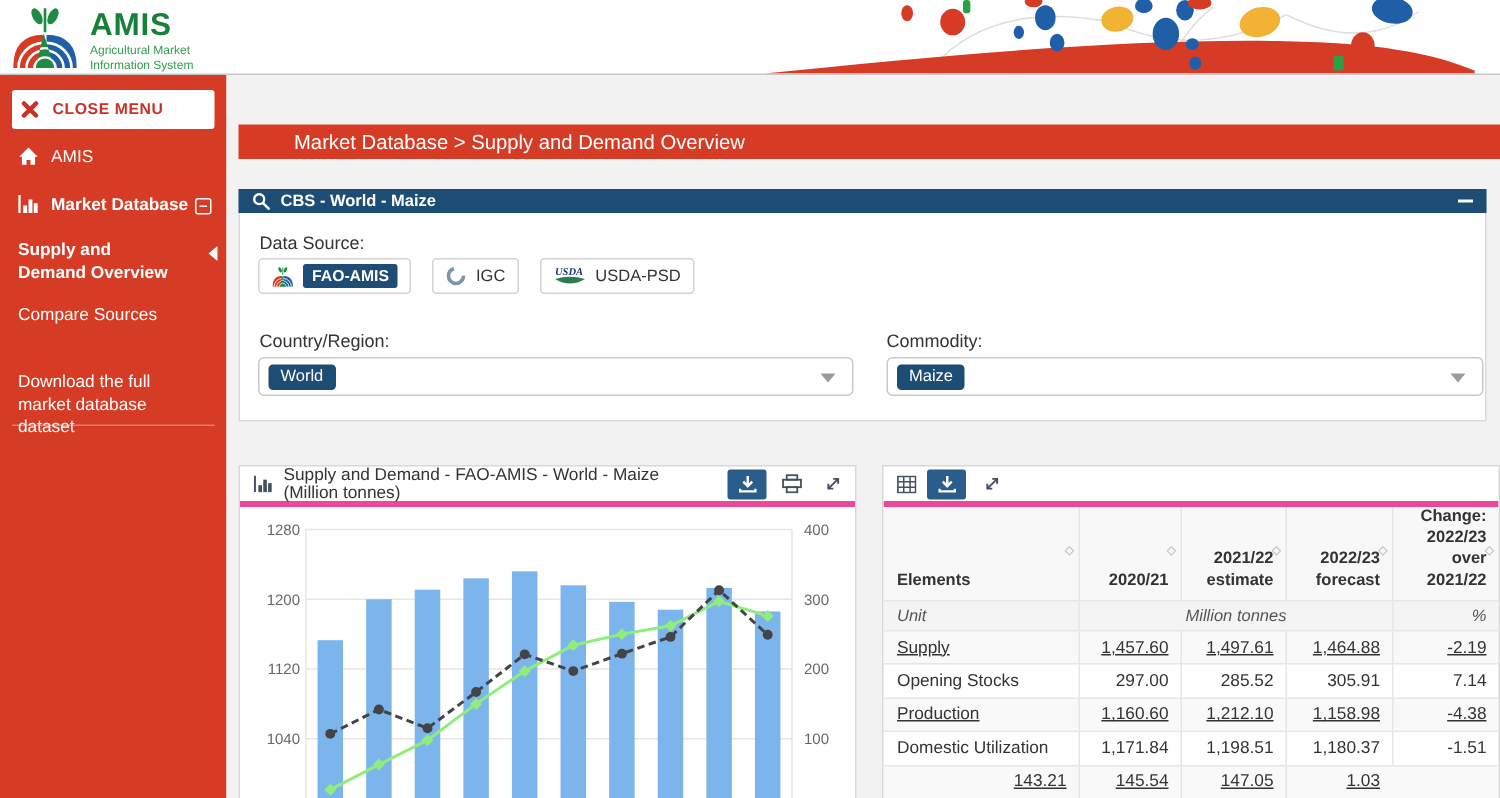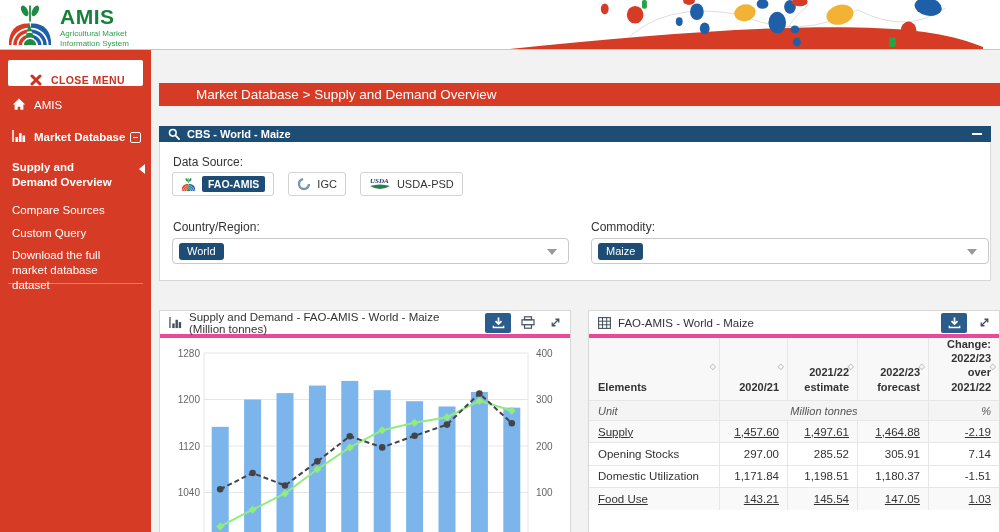--- a/index.html
+++ b/index.html
@@ -11,21 +11,21 @@
                 border-bottom:1px solid #c6c6c6; z-index:5; }
   .logo-wrap { position:absolute; left:7px; top:2px; display:flex; align-items:flex-start; gap:7px; }
   .logo-icon { width:46px; height:46px; }
   .logo-text-title { font-size:21px; font-weight:bold; color:#17813c; letter-spacing:.5px; line-height:24px; margin-top:3px;}
   .logo-text-sub { font-size:8px; color:#2f9e4f; white-space:pre-line; line-height:1.25; }
   .banner-art { position:absolute; right:0; top:0; width:520px; height:49px; }
 
   
   .sidebar { position:absolute; left:0; top:50px; width:151px; height:482px; background:#d63b25; color:#fff; }
   .close-menu { position:absolute; left:8px; top:10px; width:135px; height:26px; background:#fff; border-radius:2px;
-                display:flex; align-items:flex-end; gap:9px; padding-left:22px; cursor:pointer; }
+                display:flex; align-items:center; gap:9px; padding-left:6px; cursor:pointer; }
   .close-menu-label { color:#c93222; font-size:10.5px; font-weight:bold; letter-spacing:.4px; }
   .side-item { position:absolute; left:0; width:151px; display:flex; align-items:flex-start; gap:8px; padding-left:12px;
                color:#fff; font-size:11.5px; line-height:1.3; cursor:pointer; }
   .side-item .lbl { padding-right:14px; }
   .bold { font-weight:bold; }
   .collapse-box { width:11px; height:11px; border:1.5px solid #fff; border-radius:2px; position:absolute; right:10px; top:2px;
                   display:flex; align-items:center; justify-content:center; }
   .collapse-box::after { content:""; width:5px; height:1.5px; background:#fff; display:block; }
   .active-arrow { position:absolute; right:6px; top:4px; width:0; height:0;
                   border-top:5px solid transparent; border-bottom:5px solid transparent; border-right:6px solid #fff; }
@@ -189,23 +189,20 @@
 
   <div class="side-item" style="top:153px;">
     <span class="lbl">Compare Sources</span>
   </div>
 
   <div class="side-item bold" style="top:110px;">
     <span class="lbl" style="width:118px;">Supply and Demand Overview</span>
     <span class="active-arrow"></span>
   </div>
 
-  <div class="side-item" style="top:176px;">
-    <span class="lbl">Custom Query</span>
-  </div>
 
   <div class="side-item" style="top:198px;">
     <span class="lbl" style="width:128px;">Download the full market database dataset</span>
   </div>
 
   <div class="side-divider"></div>
 </div>
 
 <div class="main">
 
@@ -339,21 +336,20 @@
         <circle cx="351.8" cy="85.215" r="3.3" fill="#434348"></circle>
       </svg>
   </div>
 
   <div class="panel" style="left:437px; width:412px;">
     <div class="panel-head">
       <svg width="13" height="12" viewBox="0 0 13 12">
         <rect x="0.6" y="0.6" width="11.8" height="10.8" fill="none" stroke="#44505f" stroke-width="1.1"></rect>
         <path d="M4.5,0.6 V11.4 M8.7,0.6 V11.4 M0.6,4.2 H12.4 M0.6,7.8 H12.4" stroke="#44505f" stroke-width="1"></path>
       </svg>
-      <span class="panel-title">FAO-AMIS - World - Maize</span>
       <span class="btn-dl">
         <svg width="13" height="13" viewBox="0 0 14 14">
           <path d="M7,1.5 V8" stroke="#fff" stroke-width="1.8"></path>
           <path d="M3.8,5.5 L7,8.7 L10.2,5.5" fill="none" stroke="#fff" stroke-width="1.8"></path>
           <path d="M1.5,10.5 V12.5 H12.5 V10.5" fill="none" stroke="#fff" stroke-width="1.6"></path>
         </svg>
       </span>
       <span class="btn-flat">
         <svg width="13" height="13" viewBox="0 0 14 14">
           <path d="M3.5,10.5 L10.5,3.5" stroke="#44505f" stroke-width="1.4"></path>
@@ -389,29 +385,35 @@
         <div class="td">1,464.88</div>
         <div class="td">-2.19</div>
       </div>
       <div class="trow trow-data">
         <div class="td first">Opening Stocks</div>
         <div class="td">297.00</div>
         <div class="td">285.52</div>
         <div class="td">305.91</div>
         <div class="td">7.14</div>
       </div>
+      <div class="trow trow-data odd">
+        <div class="td first">Production</div>
+        <div class="td">1,160.60</div>
+        <div class="td">1,212.10</div>
+        <div class="td">1,158.98</div>
+        <div class="td">-4.38</div>
+      </div>
       <div class="trow trow-data">
         <div class="td first">Domestic Utilization</div>
         <div class="td">1,171.84</div>
         <div class="td">1,198.51</div>
         <div class="td">1,180.37</div>
         <div class="td">-1.51</div>
       </div>
       <div class="trow trow-data odd">
-        <div class="td first">Food Use</div>
         <div class="td">143.21</div>
         <div class="td">145.54</div>
         <div class="td">147.05</div>
         <div class="td">1.03</div>
       </div>
     </div>
   </div>
 </div>
 
 </body></html>

